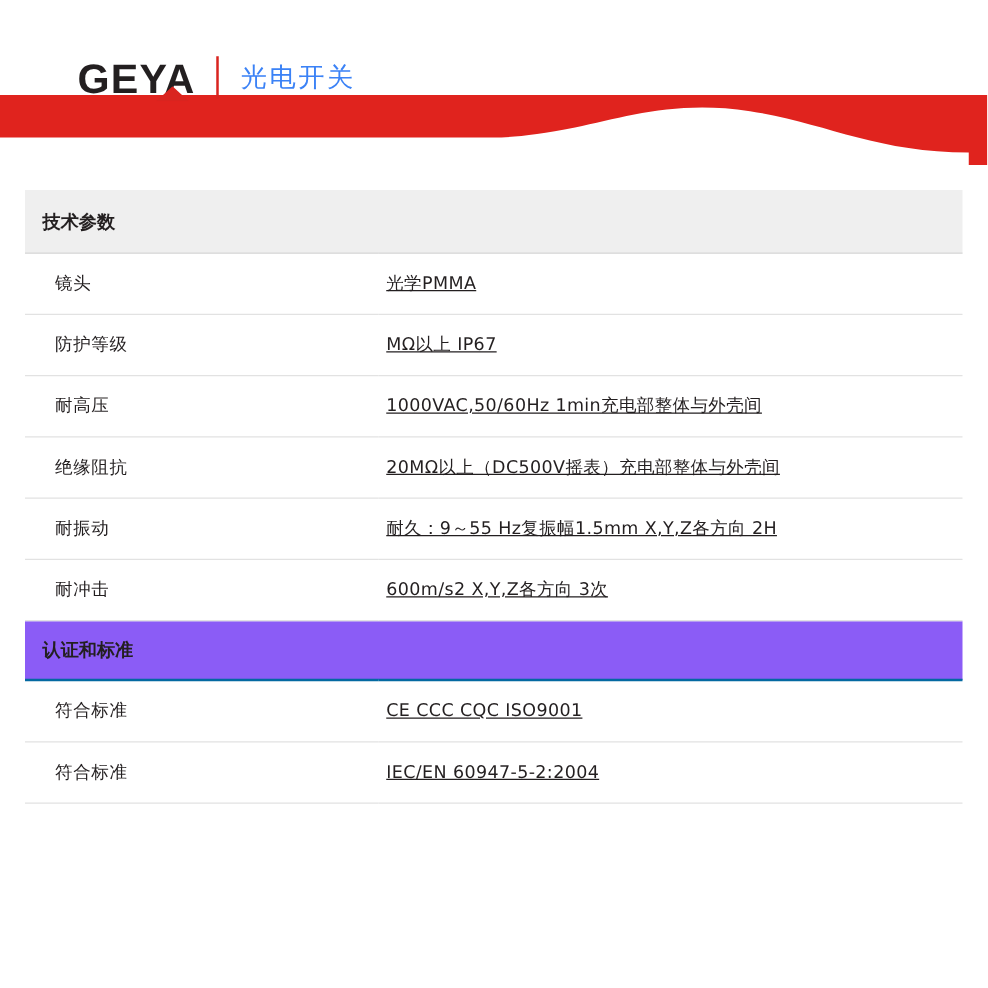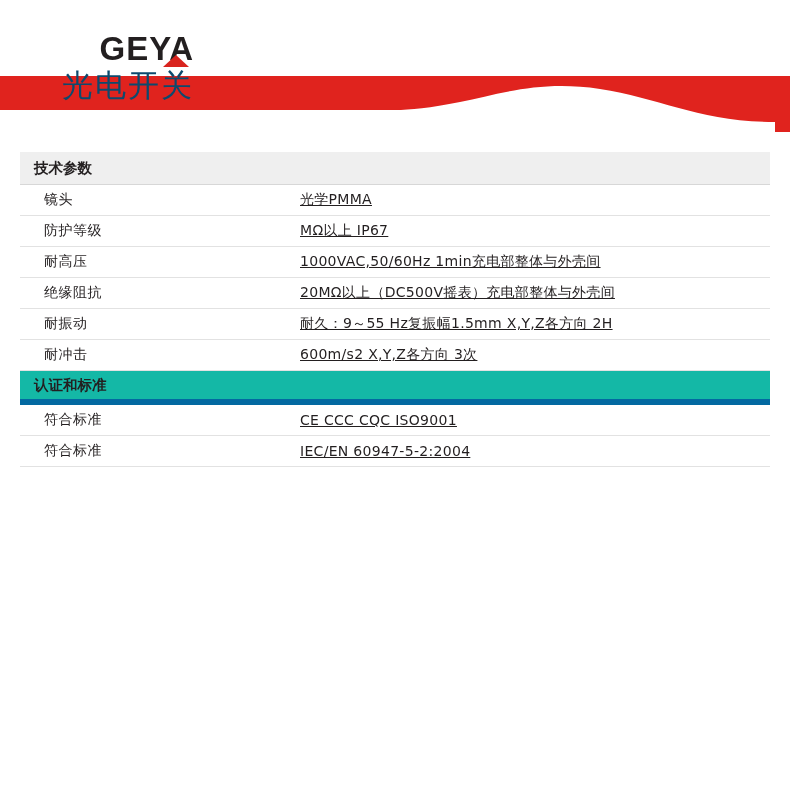--- a/index.html
+++ b/index.html
@@ -29,74 +29,73 @@
     width: 790px;
     height: 56px;
     overflow: hidden;
   }
   .header-band svg {
     display: block;
   }
   .brand {
     position: absolute;
     left: 62px;
-    top: 32px;
+    top: 40px;
     display: flex;
-    align-items: flex-end;
+    align-items: center;
     height: 44px;
-    flex-direction: column;
   }
   .brand-logo {
     font-family: "Liberation Sans", "DejaVu Sans", sans-serif;
     font-weight: bold;
     font-size: 33px;
     letter-spacing: 1px;
     color: #231f20;
     position: relative;
     line-height: 1;
     display: inline-block;
   }
   .brand-divider {
     width: 2px;
     height: 34px;
     background: #d9241f;
     margin: 0 18px 0 16px;
   }
   .brand-title {
-    font-size: 31px;
-    color: #0c4a6e;
+    font-size: 21px;
+    color: #3b82f6;
     font-family: "DejaVu Sans", "Liberation Sans", sans-serif;
     letter-spacing: 2px;
   }
 
   
   .spec-table {
     position: absolute;
     left: 20px;
     top: 152px;
     width: 750px;
     border-collapse: collapse;
     font-family: "DejaVu Sans", "Liberation Sans", sans-serif;
   }
   .spec-table td {
-    padding: 0;
+    padding: 9px;
     vertical-align: middle;
   }
   .section-row td {
     background: #efefef;
     height: 32px;
     font-weight: bold;
     font-size: 14.5px;
     color: #231f20;
     padding-left: 14px;
     border-bottom: 1px solid #d7d7d7;
   }
   .section-row.sub td {
-    background: #14b8a6;
-    border-bottom: 6px solid #0369a1;
+    background: #8b5cf6;
+    border-bottom: 2px solid #0369a1;
     border-top: 1px solid #d7d7d7;
     height: 28px;
   }
   .data-row td {
     height: 30px;
     font-size: 14px;
     border-bottom: 1px solid #e2e2e2;
     color: #231f20;
   }
   .data-row td.label {

